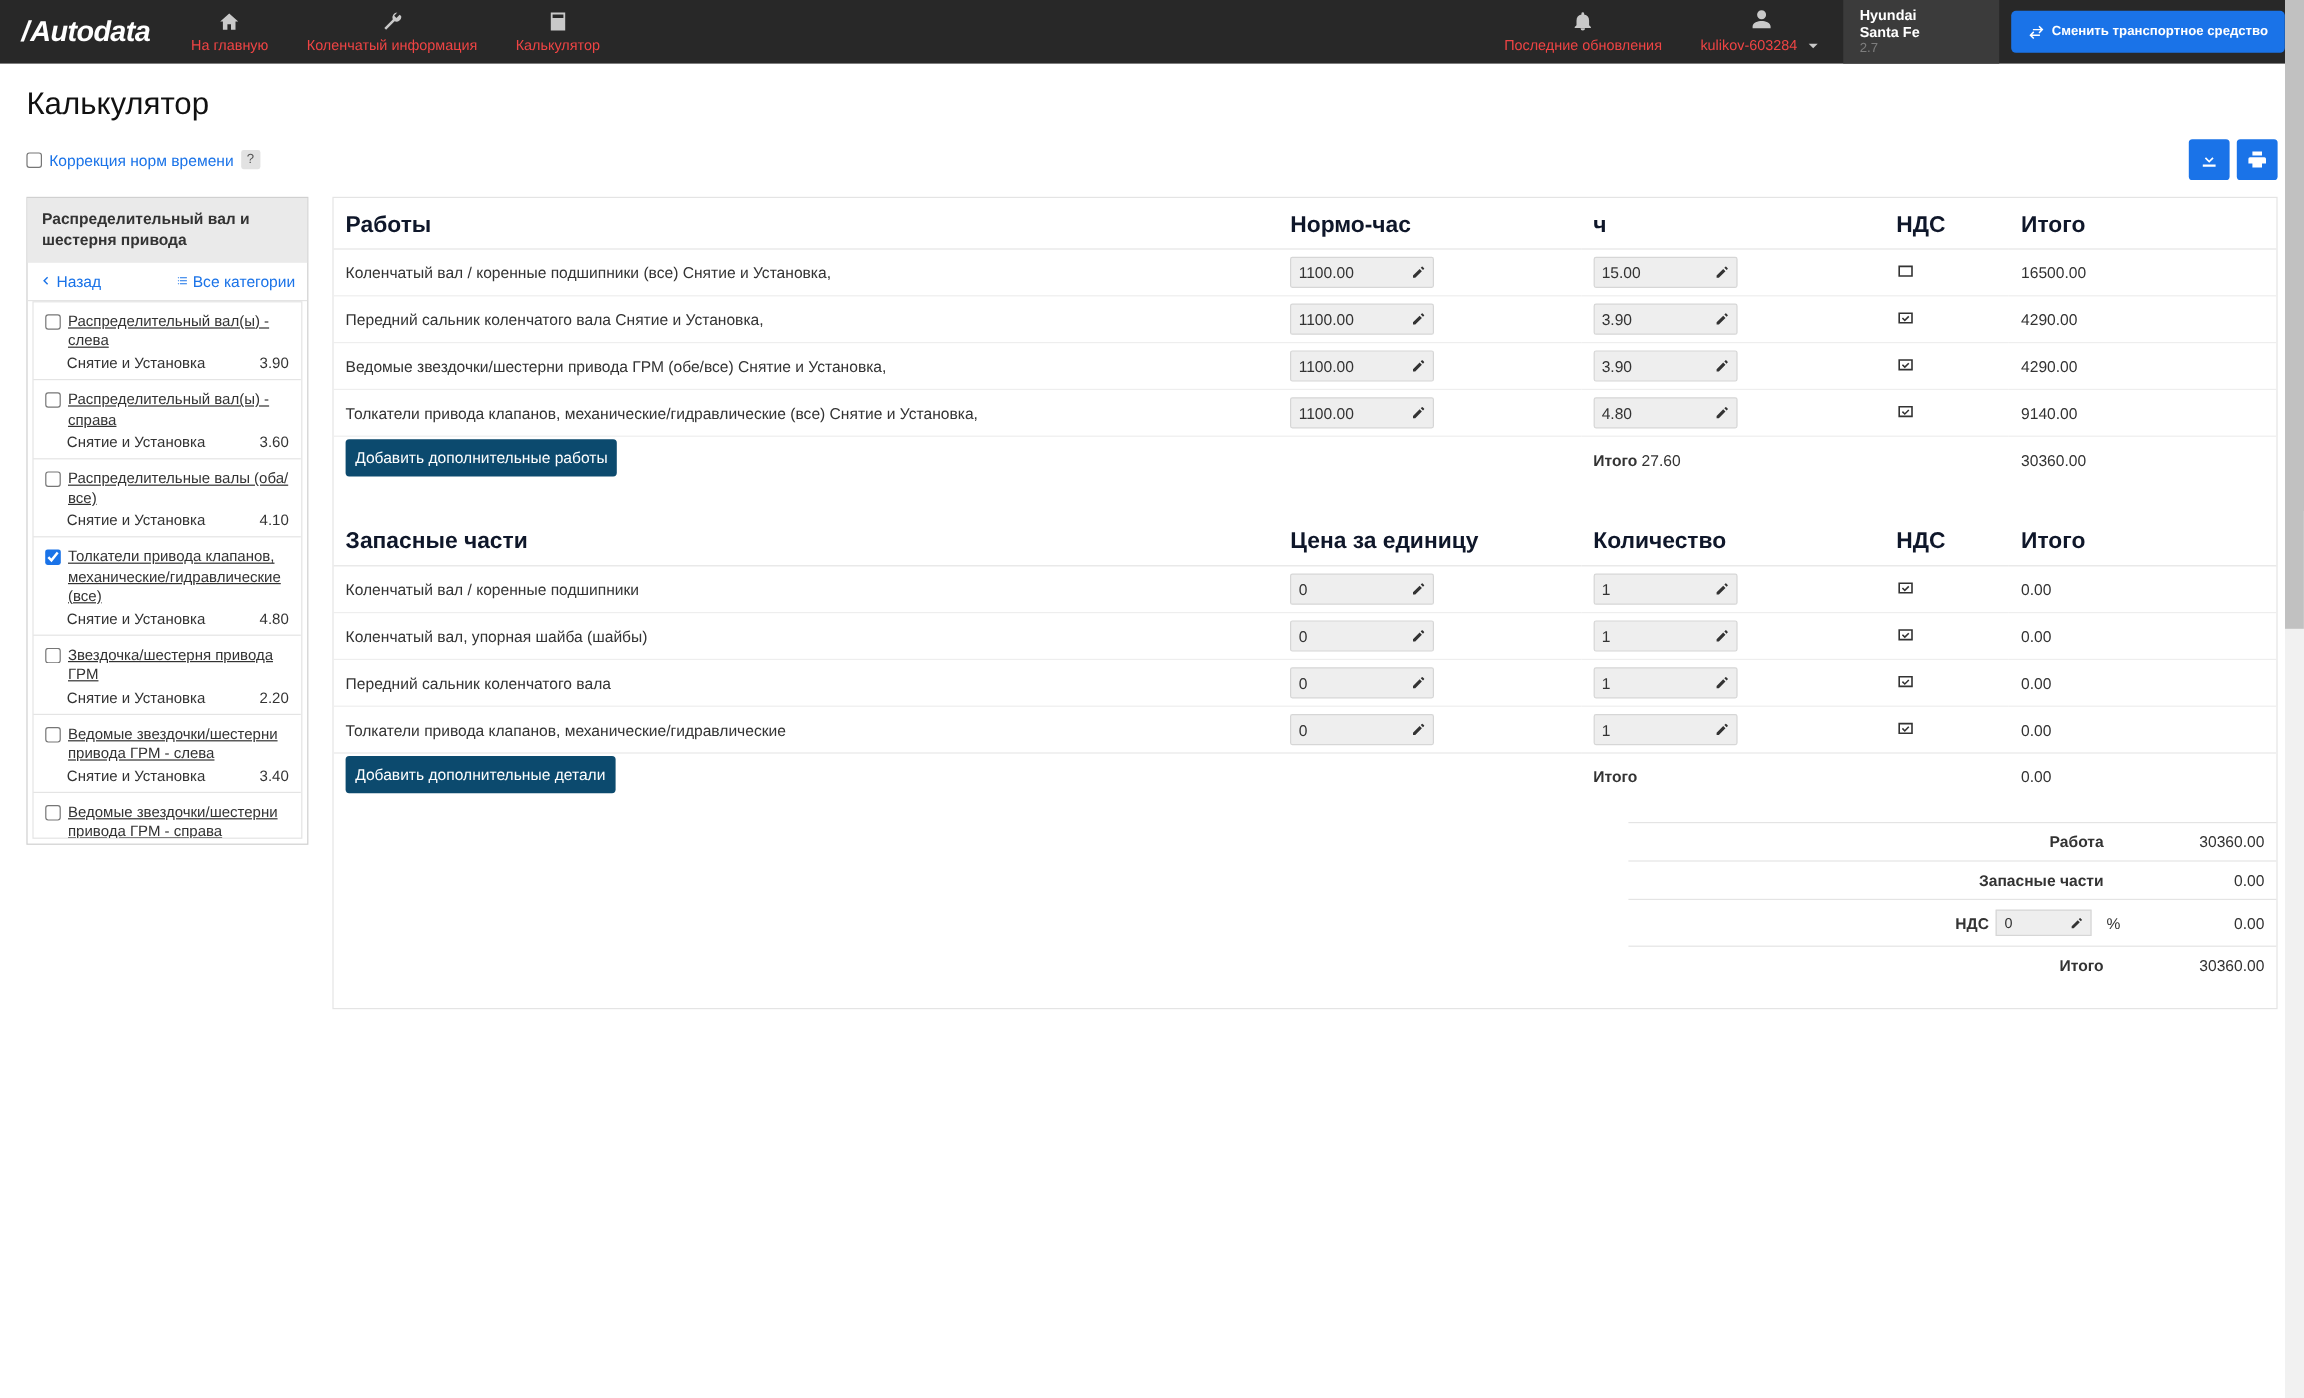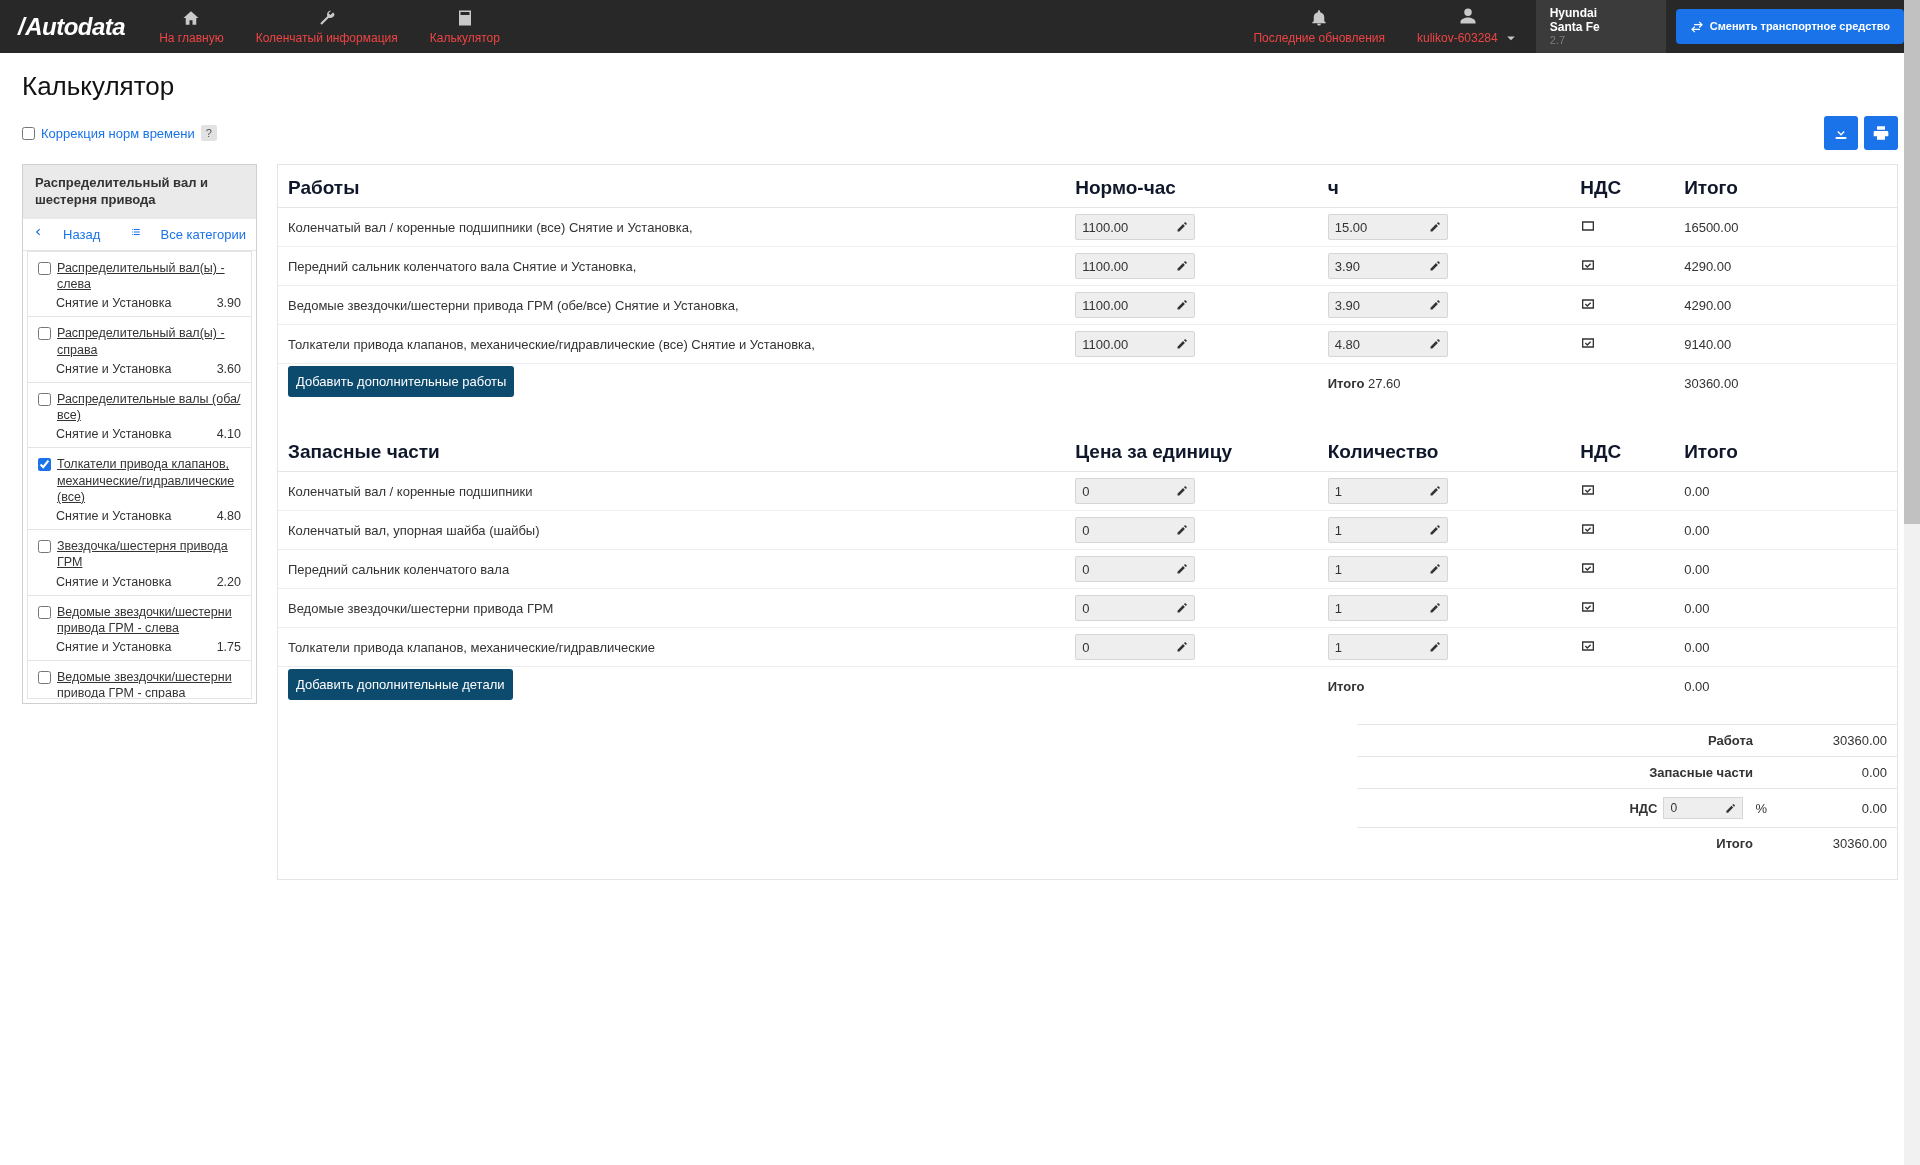--- a/index.html
+++ b/index.html
@@ -33,21 +33,21 @@
   .toolbar-row .spacer { flex: 1; }
   .icon-btn { background: #1a73e8; color: #fff; border: none; width: 34px; height: 34px; border-radius: 3px; margin-left: 6px; display: inline-flex; align-items: center; justify-content: center; cursor: pointer; }
   .icon-btn svg { width: 16px; height: 16px; fill: #fff; }
 
   .layout { display: flex; gap: 20px; align-items: flex-start; }
 
   
   .sidebar { width: 235px; border: 1px solid #d0d0d0; background: #fff; }
   .sidebar-header { background: #eaeaea; padding: 10px 12px; font-weight: bold; font-size: 13px; line-height: 1.3; color: #333; }
   .sidebar-nav { display: flex; justify-content: space-between; border-bottom: 1px solid #e4e4e4; padding: 8px 10px; font-size: 13px; }
-  .sidebar-nav a { color: #1a73e8; text-decoration: none; display: inline-flex; gap: 20px; cursor: pointer; }
+  .sidebar-nav a { color: #1a73e8; text-decoration: none; display: inline-flex; align-items: center; gap: 4px; cursor: pointer; }
   .sidebar-nav svg { width: 10px; height: 10px; fill: #1a73e8; }
   .sidebar-list { max-height: 448px; overflow-y: auto; border: 1px solid #e4e4e4; margin: 0 4px 4px 4px; }
   .sb-item { border-bottom: 1px solid #e4e4e4; padding: 8px 10px 6px 10px; font-size: 12.5px; color: #333; }
   .sb-item:last-child { border-bottom: none; }
   .sb-item-top { display: flex; align-items: flex-start; gap: 6px; }
   .sb-item-top input { margin-top: 2px; accent-color: #1a73e8; }
   .sb-item-title { flex: 1; line-height: 1.3; text-decoration: underline; }
   .sb-item-bottom { display: flex; justify-content: space-between; margin-top: 4px; padding-left: 18px; color: #333; }
 
   
@@ -289,21 +289,21 @@
       <span>2.20</span>
     </div>
           </div>
           <div class="sb-item">
     <div class="sb-item-top">
       <input type="checkbox" style="">
       <div class="sb-item-title">Ведомые звездочки/шестерни привода ГРМ - слева</div>
     </div>
     <div class="sb-item-bottom">
       <span>Снятие и Установка</span>
-      <span>1.75</span>
+      <span>3.40</span>
     </div>
           </div>
           <div class="sb-item">
     <div class="sb-item-top">
       <input type="checkbox" style="">
       <div class="sb-item-title">Ведомые звездочки/шестерни привода ГРМ - справа</div>
     </div>
     </div>
         </div>
     </div>
@@ -519,45 +519,20 @@
   </div>
                 </td>
     <td><span class="vat-check">
     <svg>
                       <use href="#i-check"></use>
                     </svg>
   </span></td>
     <td>0.00</td>
               </tr>
               <tr>
-    <td>Ведомые звездочки/шестерни привода ГРМ</td>
-    <td>
-                  <div class="editbox">
-    <span>0</span>
-    <svg>
-                      <use href="#i-pencil"></use>
-                    </svg>
-  </div>
-                </td>
-    <td>
-                  <div class="editbox">
-    <span>1</span>
-    <svg>
-                      <use href="#i-pencil"></use>
-                    </svg>
-  </div>
-                </td>
-    <td><span class="vat-check">
-    <svg>
-                      <use href="#i-check"></use>
-                    </svg>
-  </span></td>
-    <td>0.00</td>
-              </tr>
-              <tr>
     <td>Толкатели привода клапанов, механические/гидравлические</td>
     <td>
                   <div class="editbox">
     <span>0</span>
     <svg>
                       <use href="#i-pencil"></use>
                     </svg>
   </div>
                 </td>
     <td>

